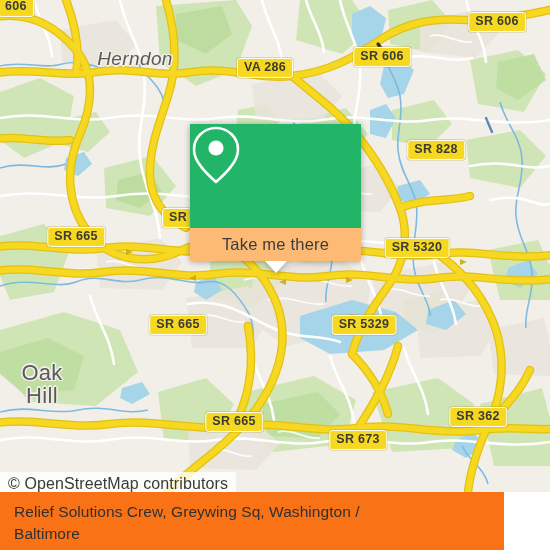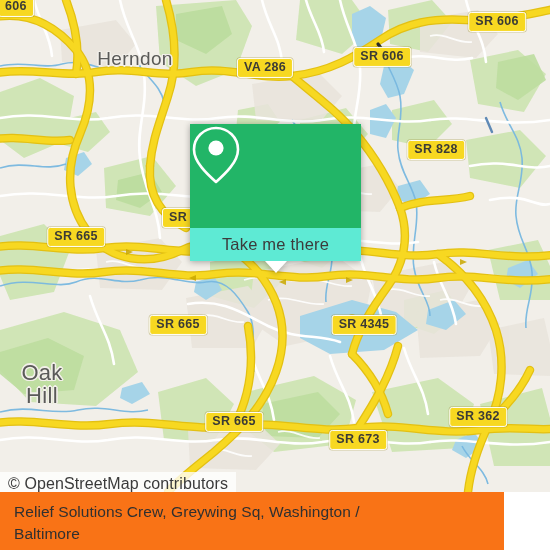--- a/index.html
+++ b/index.html
@@ -68,21 +68,21 @@
   .callout{
     position:absolute;left:190px;top:124px;width:171px;
     filter:drop-shadow(0 1px 3px rgba(0,0,0,.33));
   }
   .callout-top{
     background:#22b567;
     height:104px;
     display:flex;align-items:center;justify-content:center;
   }
   .callout-bottom{
-    background:#5eead4;
+    background:#fdba74;
     height:33px;
     display:flex;align-items:center;justify-content:center;
     color:#3c3c3c;
     font-size:16.5px;
     letter-spacing:.2px;
   }
   .callout-tail{
     position:absolute;left:50%;top:137px;
     width:0;height:0;margin-left:-11px;
     border-left:11px solid transparent;
@@ -291,33 +291,34 @@
       </g>
 
       <g stroke="#2b2b2b" stroke-width="3.2" fill="none" stroke-linecap="round">
         <path d="M378,44 L392,64"></path>
       </g>
       <g stroke="#3a6fa8" stroke-width="2.4" fill="none" stroke-linecap="round" opacity=".8">
         <path d="M486,118 L492,132"></path>
       </g>
     </svg>
 
-    <div class="place-label place-city" style="left:135px;top:59px;">Herndon</div>
+    <div class="place-label place-city" style="left:135px;top:59px;font-style:italic;">Herndon</div>
     <div class="place-label place-town" style="left:42px;top:384px;">Oak
 Hill</div>
 
     <div class="shield" style="left:16px;top:7px;">606</div>
     <div class="shield" style="left:497px;top:22px;">SR 606</div>
     <div class="shield" style="left:382px;top:57px;">SR 606</div>
     <div class="shield" style="left:265px;top:68px;">VA 286</div>
     <div class="shield" style="left:436px;top:150px;">SR 828</div>
     <div class="shield" style="left:178px;top:218px;">SR</div>
     <div class="shield" style="left:76px;top:237px;">SR 665</div>
+    <div class="shield" style="left:417px;top:248px;">SR 5320</div>
     <div class="shield" style="left:178px;top:325px;">SR 665</div>
-    <div class="shield" style="left:364px;top:325px;">SR 4345</div>
+    <div class="shield" style="left:364px;top:325px;">SR 5329</div>
     <div class="shield" style="left:234px;top:422px;">SR 665</div>
     <div class="shield" style="left:358px;top:440px;">SR 673</div>
     <div class="shield" style="left:478px;top:417px;">SR 362</div>
 
     <div class="callout">
       <div class="callout-top">
         <svg width="52" height="62" viewBox="0 0 52 62">
           <path d="M26,4 C13.8,4 4,13.6 4,25.4 C4,38 17,50 26,58 C35,50 48,38 48,25.4 C48,13.6 38.2,4 26,4 Z" fill="none" stroke="#ffffff" stroke-width="2.6" stroke-linejoin="round"></path>
           <circle cx="26" cy="24" r="7.6" fill="#ffffff"></circle>
         </svg>

